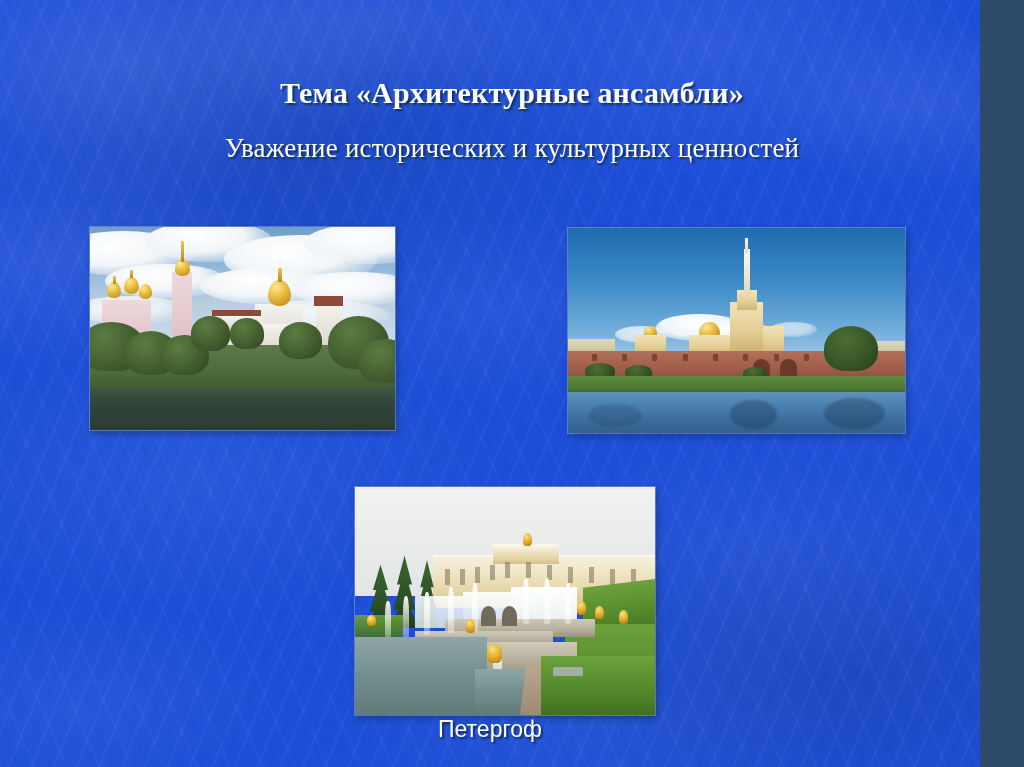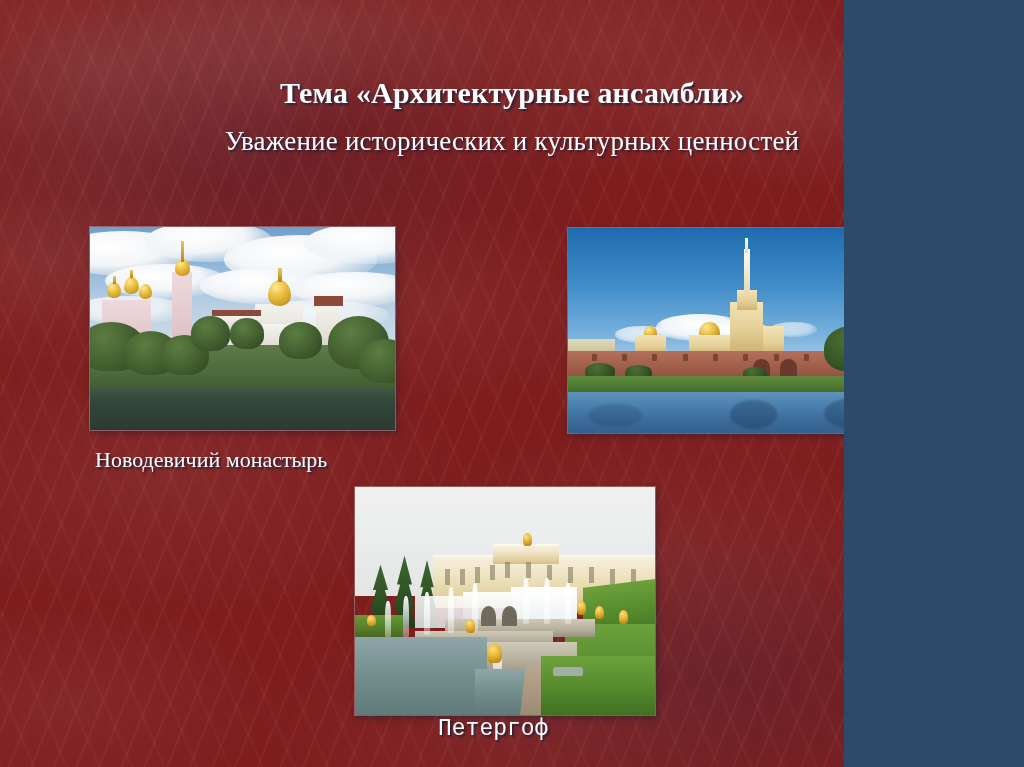--- a/index.html
+++ b/index.html
@@ -3,24 +3,24 @@
 <meta charset="utf-8">
 <title>Тема «Архитектурные ансамбли»</title>
 <style>
   html, body {
     margin: 0;
     padding: 0;
     background: #2e4a6b;
   }
   .slide {
     position: relative;
-    width: 844px;
+    width: 980px;
     height: 767px;
     overflow: hidden;
-    background-color: #7f1d1d;
+    background-color: #1d4ed8;
     font-family: "Liberation Serif", "DejaVu Serif", serif;
   }
   
   .slide::before {
     content: "";
     position: absolute;
     inset: 0;
     background:
       radial-gradient(ellipse 380px 200px at 12% 8%,  rgba(255,255,255,0.11), rgba(255,255,255,0) 70%),
       radial-gradient(ellipse 300px 150px at 38% 3%,  rgba(255,255,255,0.09), rgba(255,255,255,0) 70%),
@@ -72,40 +72,40 @@
     text-shadow: 2px 2px 2px rgba(15,33,58,0.75);
     line-height: 1.25;
   }
   .title-line2 {
     font-size: 27px;
     font-weight: normal;
     color: #ffffff;
     letter-spacing: 0.2px;
     text-shadow: 2px 2px 2px rgba(15,33,58,0.75);
     line-height: 1.3;
-    margin-top: 12px;
+    margin-top: 19px;
   }
 
   .photo {
     position: absolute;
     overflow: hidden;
     box-shadow: 0 0 0 1px rgba(255,255,255,0.28), 2px 3px 7px rgba(12,28,50,0.45);
     z-index: 5;
   }
   .photo .scene { position: absolute; inset: 0; }
 
   .caption {
     position: absolute;
     z-index: 6;
     color: #ffffff;
     text-shadow: 2px 2px 2px rgba(15,33,58,0.8);
     white-space: nowrap;
   }
   .caption-serif { font-family: "Liberation Serif", "DejaVu Serif", serif; }
-  .caption-sans  { font-family: Liberation Mono, monospace; }
+  .caption-sans  { font-family: Liberation Sans, sans-serif; }
 
   
   #photo-novodevichy { left: 90px; top: 227px; width: 305px; height: 203px; }
   .nv-sky {
     position:absolute; left:0; top:0; width:100%; height:62%;
     background: linear-gradient(180deg, #6f9fc9 0%, #8fb7d8 30%, #b9cfe2 62%, #cddeea 100%);
   }
   .nv-cloud {
     position:absolute; border-radius:50%;
     background: radial-gradient(ellipse at 40% 35%, #ffffff 0%, #f2f5f8 45%, rgba(225,232,240,0.25) 78%, rgba(225,232,240,0) 100%);
@@ -264,21 +264,20 @@
       <div class="nv-tree" style="left:33%;top:44%;width:13%;height:17%;"></div>
       <div class="nv-tree" style="left:46%;top:45%;width:11%;height:15%;"></div>
       <div class="nv-tree" style="left:62%;top:47%;width:14%;height:18%;"></div>
       <div class="nv-tree" style="left:78%;top:44%;width:20%;height:26%;"></div>
       <div class="nv-tree" style="left:88%;top:55%;width:18%;height:22%;"></div>
 
       <div class="nv-water"></div>
     </div>
   </div>
 
-  <div class="caption caption-serif" style="left:95px; top:447px; font-size:22px;">Новодевичий монастырь</div>
 
   <div class="photo" id="photo-petropavlovskaya">
     <div class="scene">
       <div class="pp-sky"></div>
 
       <div class="pp-cloud" style="left:26%;top:42%;width:26%;height:13%;"></div>
       <div class="pp-cloud" style="left:38%;top:45%;width:22%;height:11%;"></div>
       <div class="pp-cloud" style="left:14%;top:48%;width:16%;height:8%;opacity:.75;"></div>
       <div class="pp-cloud" style="left:60%;top:46%;width:14%;height:7%;opacity:.6;"></div>
 

